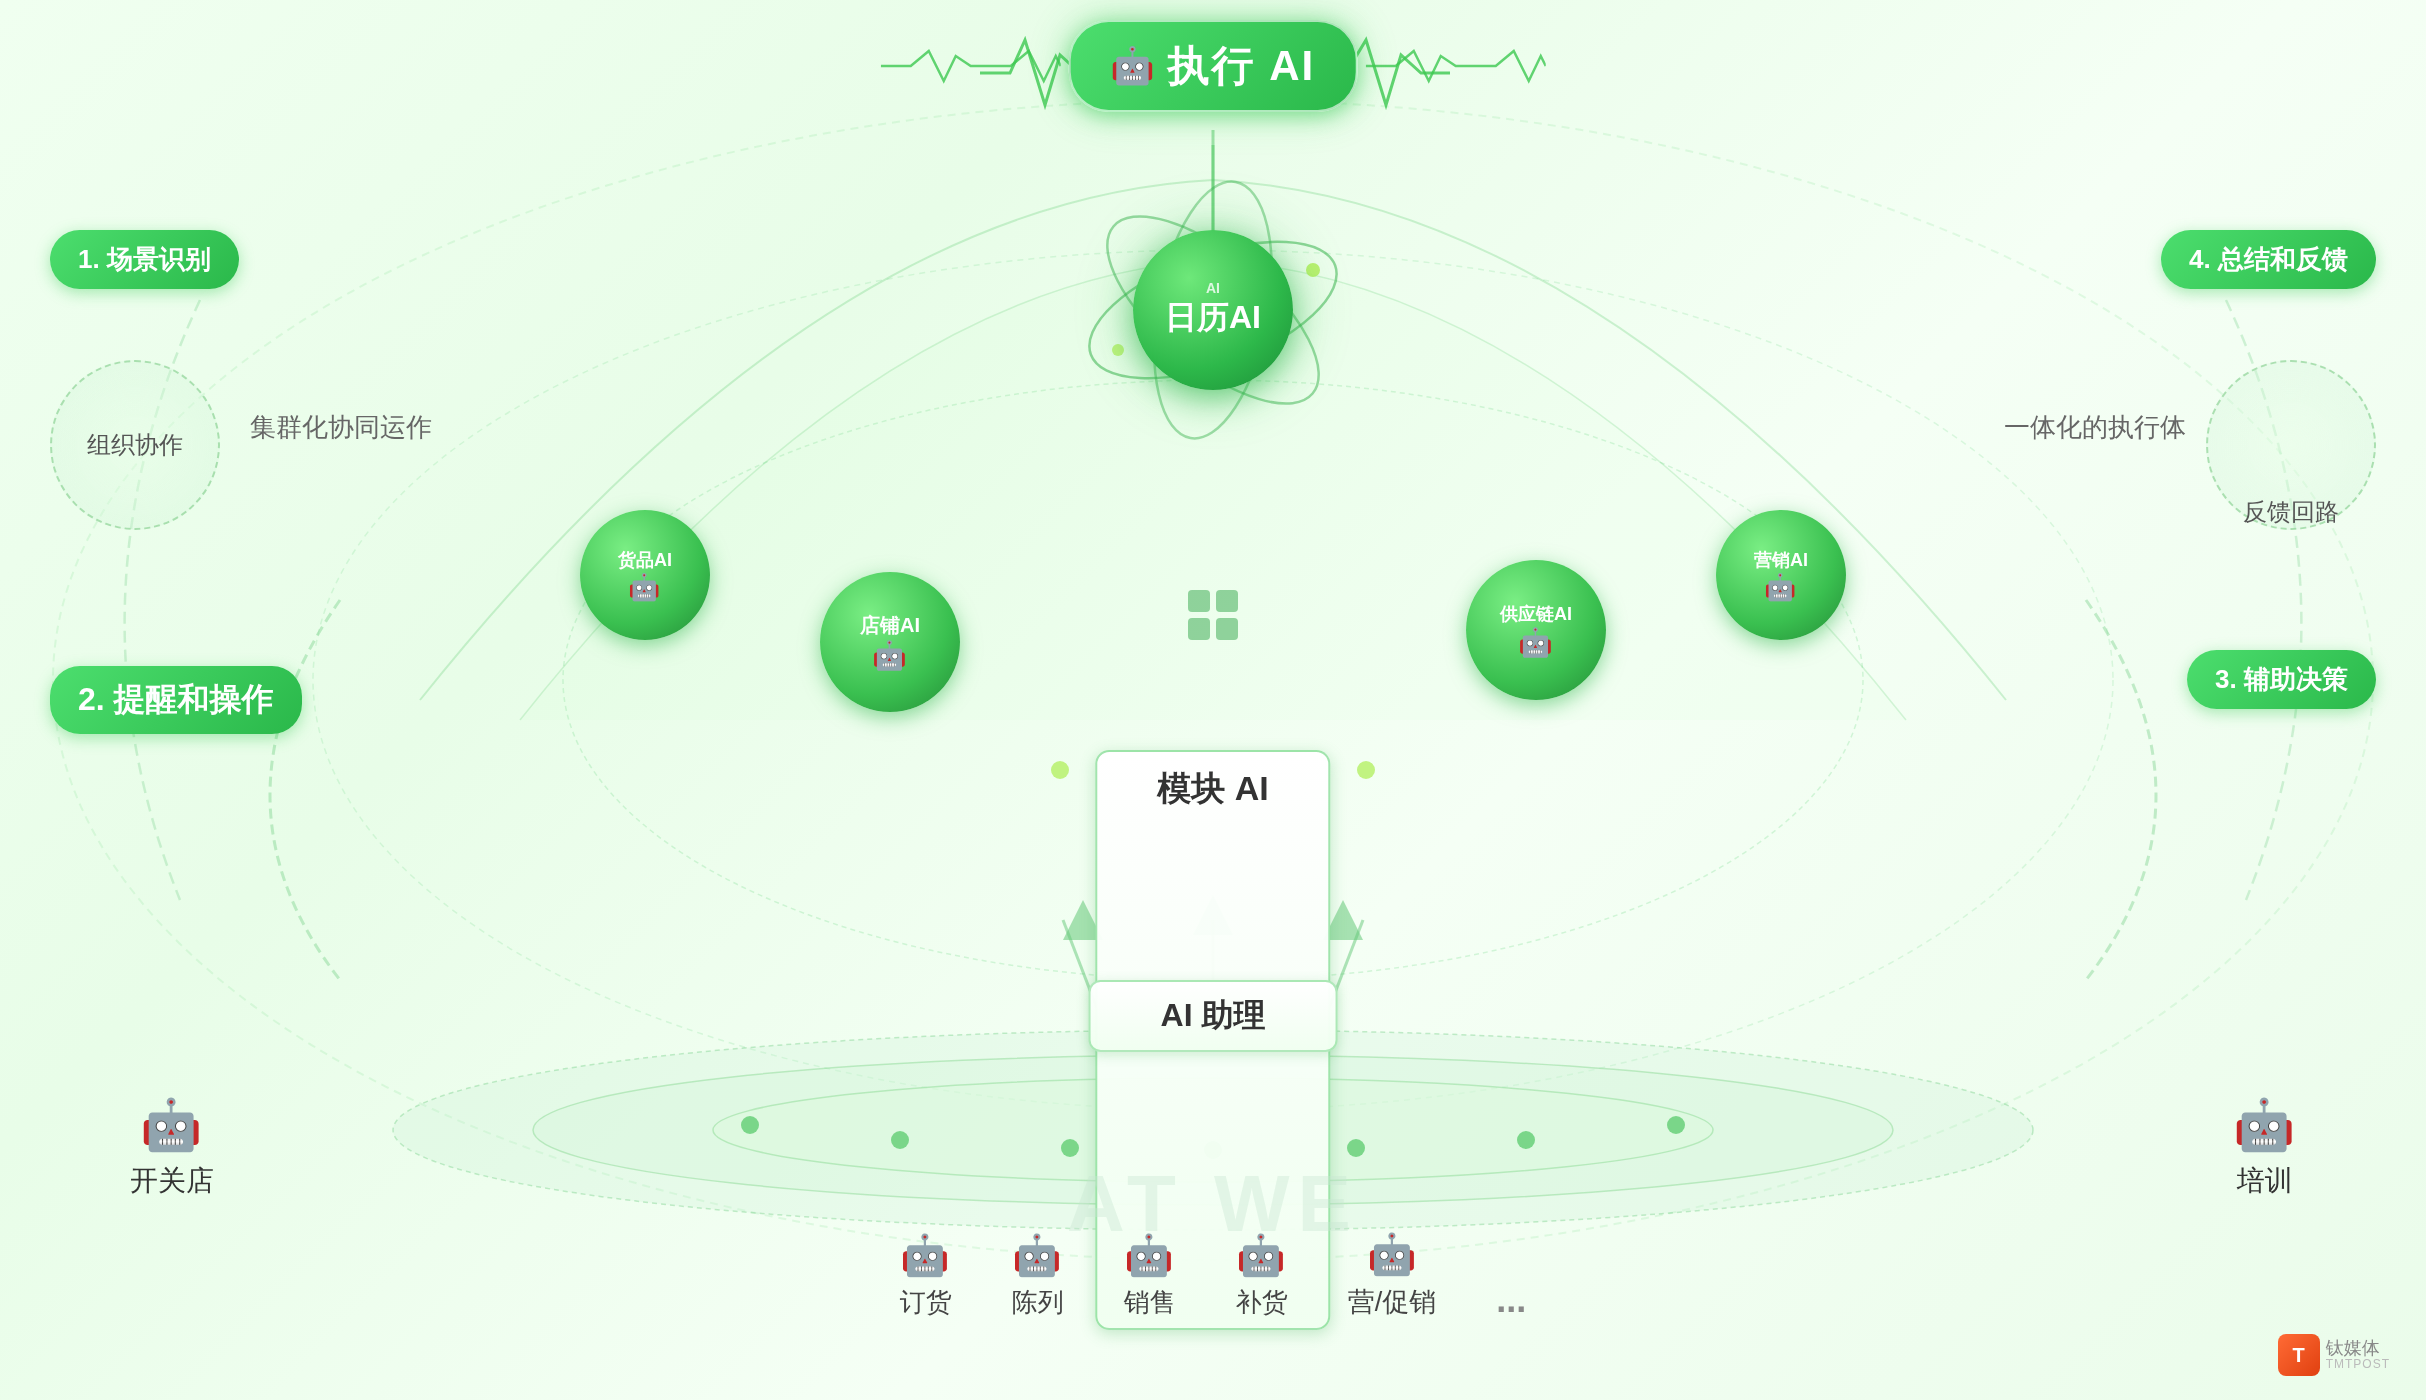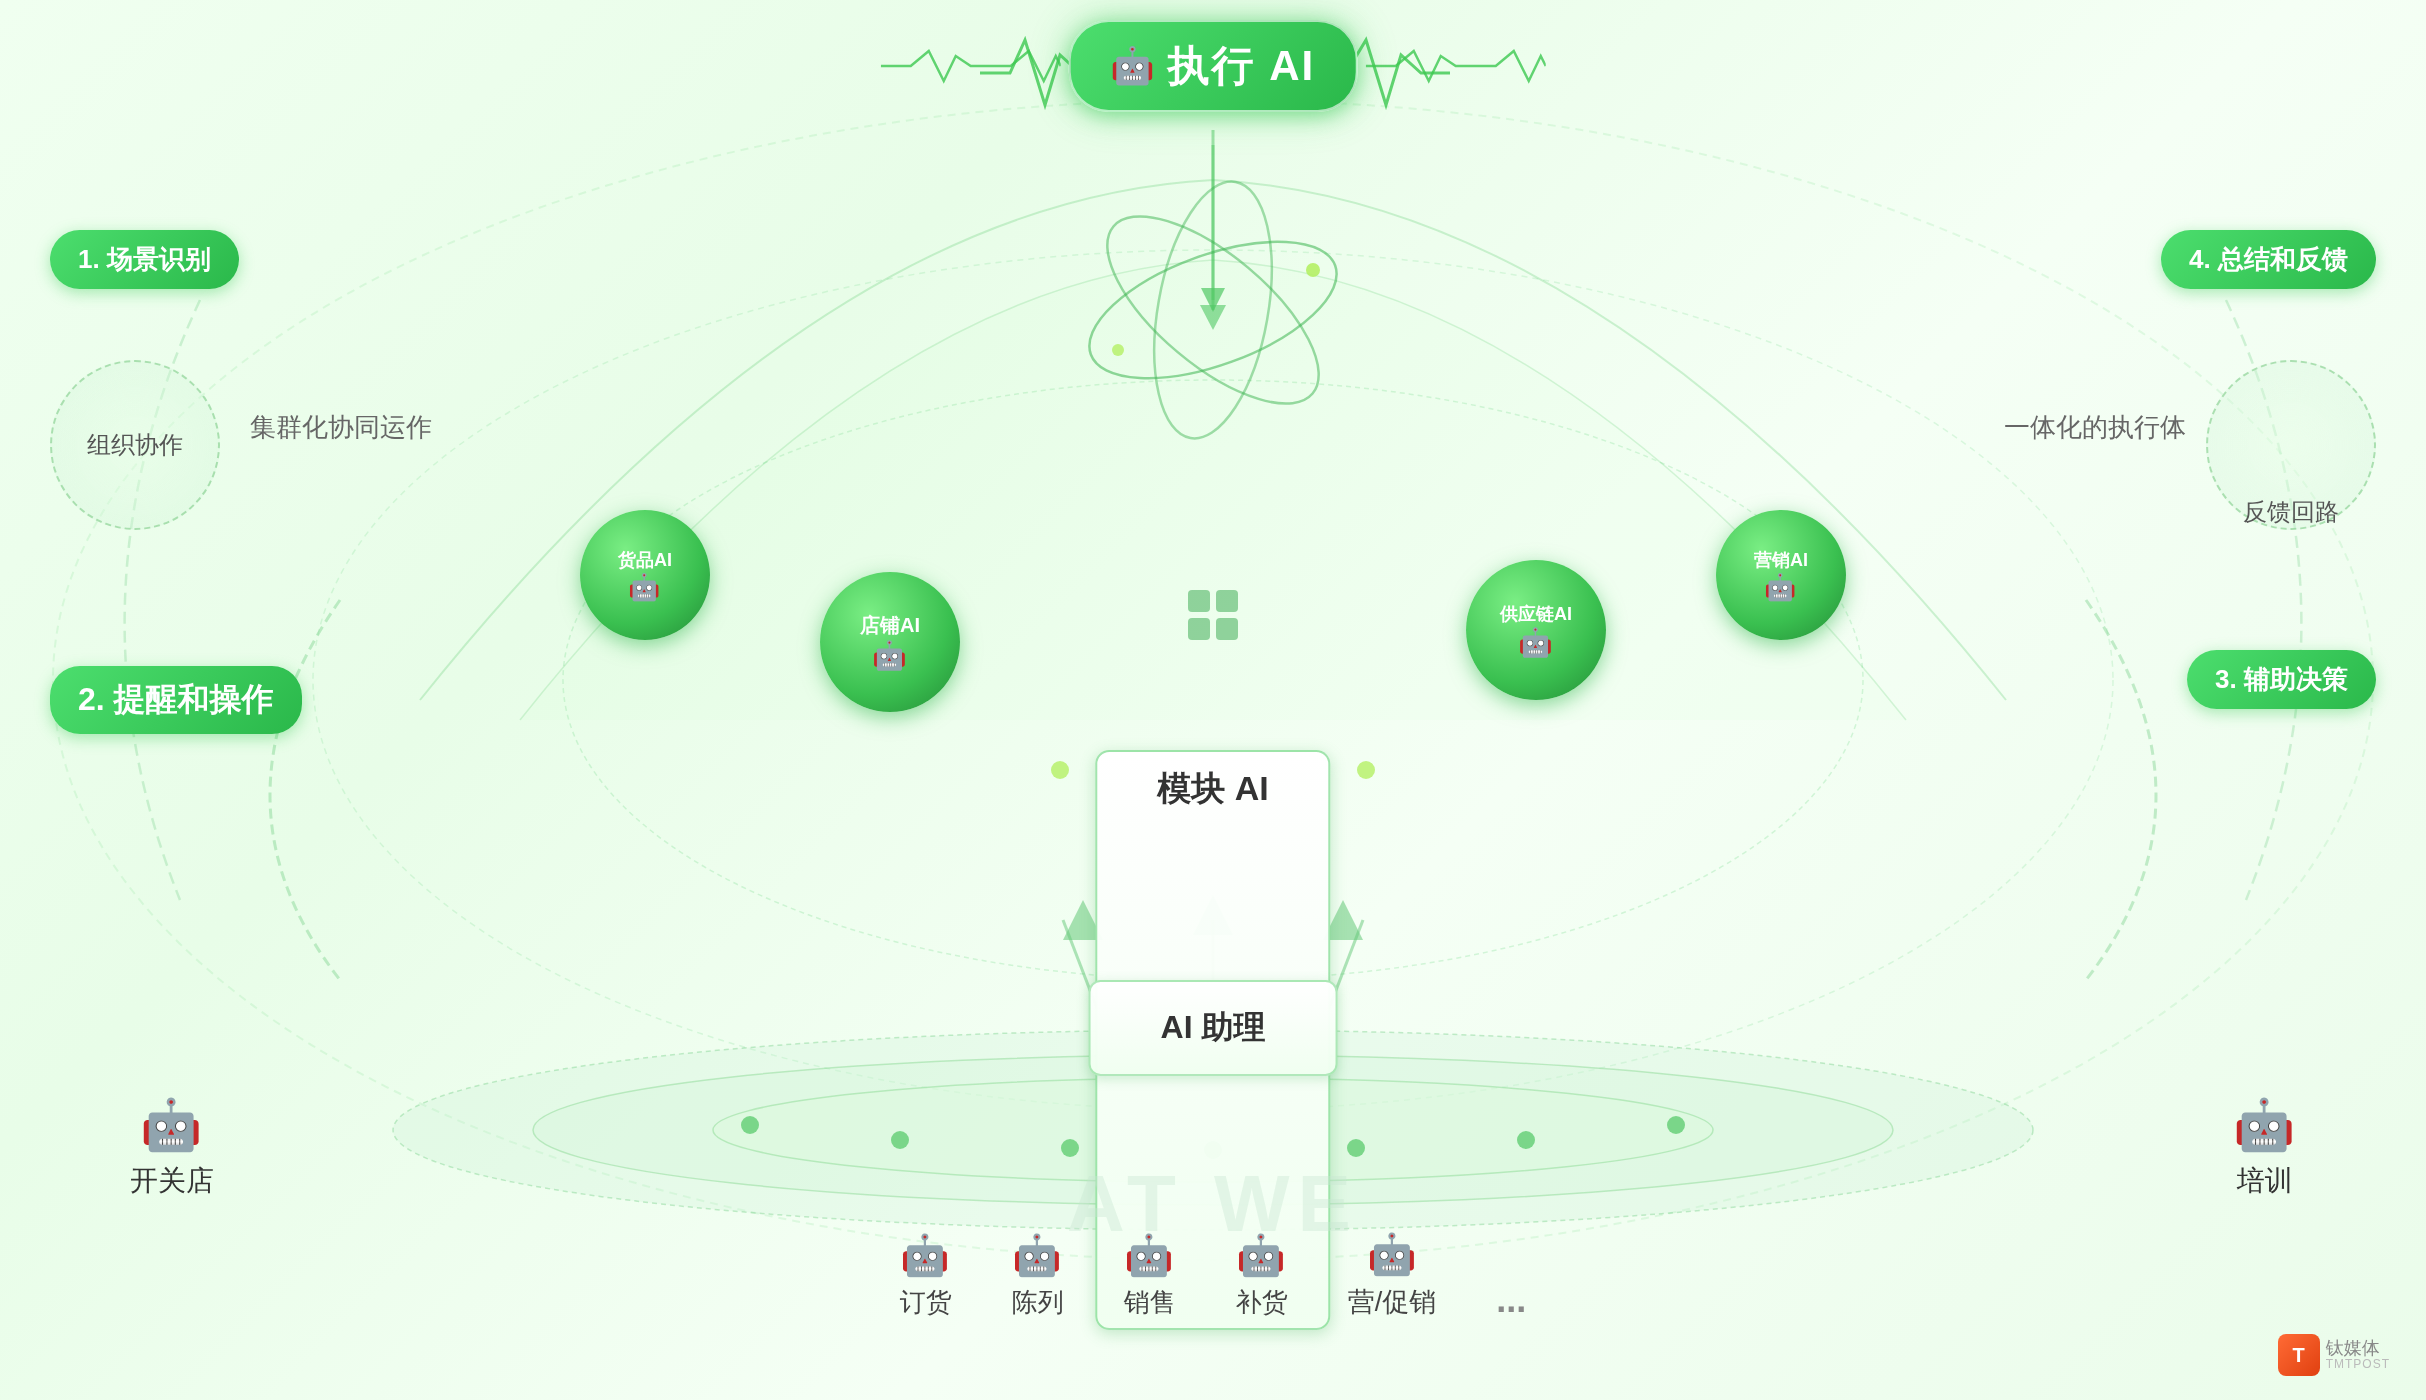--- a/index.html
+++ b/index.html
@@ -369,20 +369,24 @@
 
     <svg width="280" height="280" style="position:absolute; top:0; left:0;">
       <ellipse cx="140" cy="140" rx="130" ry="55" fill="none" stroke="rgba(60,180,80,0.55)" stroke-width="2.5" transform="rotate(-20, 140, 140)"></ellipse>
       <ellipse cx="140" cy="140" rx="130" ry="55" fill="none" stroke="rgba(60,180,80,0.5)" stroke-width="2.5" transform="rotate(40, 140, 140)"></ellipse>
       <ellipse cx="140" cy="140" rx="130" ry="55" fill="none" stroke="rgba(60,180,80,0.45)" stroke-width="2.5" transform="rotate(100, 140, 140)"></ellipse>
 
       <circle cx="240" cy="100" r="7" fill="rgba(180,240,100,0.9)"></circle>
       <circle cx="45" cy="180" r="6" fill="rgba(180,240,100,0.8)"></circle>
     </svg>
 
+    <div class="calendar-ai-ball">
+      <span class="ai-small">AI</span>
+      <span class="main-text">日历AI</span>
+    </div>
   </div>
 </div>
 
 <div class="cluster-label" style="position:absolute; top:410px; left:250px; font-size:26px; color:#666;">集群化协同运作</div>
 
 <div class="unified-label" style="position:absolute; top:410px; right:240px; font-size:26px; color:#666;">一体化的执行体</div>
 
 <div class="app-grid-icon" style="position:absolute; top:585px; left:50%; transform:translateX(-50%); font-size:52px; color:rgba(80,180,100,0.7);">
   <svg width="60" height="60" viewBox="0 0 60 60">
     <rect x="5" y="5" width="22" height="22" rx="4" fill="rgba(80,180,100,0.6)"></rect>
@@ -431,21 +435,21 @@
 </div>
 
 <div class="org-coop">
   <span style="font-size:24px; color:#555;">组织协作</span>
 </div>
 
 <div class="feedback-loop">
   <span style="font-size:24px; color:#555;">反馈回路</span>
 </div>
 
-<div style="position:absolute; top:980px; left:50%; transform:translateX(-50%); background:linear-gradient(to bottom,rgba(255,255,255,0.97),rgba(240,255,240,0.97)); border:2px solid rgba(100,210,120,0.5); border-radius:12px; padding:24px 70px; font-size:32px; font-weight:bold; color:#333; box-shadow:0 3px 12px rgba(80,180,100,0.25); white-space:nowrap; z-index:10;">
+<div style="position:absolute; top:980px; left:50%; transform:translateX(-50%); background:linear-gradient(to bottom,rgba(255,255,255,0.97),rgba(240,255,240,0.97)); border:2px solid rgba(100,210,120,0.5); border-radius:12px; padding:12px 70px; font-size:32px; font-weight:bold; color:#333; box-shadow:0 3px 12px rgba(80,180,100,0.25); white-space:nowrap; z-index:10;">
   <span>AI 助理</span>
 </div>
 
 <div class="far-left-robot" style="position:absolute; bottom:200px; left:130px; display:flex; flex-direction:column; align-items:center; gap:8px;">
   <span class="robot-blue" style="font-size:50px; color:#3366cc;">🤖</span>
   <span class="robot-label-large" style="font-size:28px; color:#333; font-weight:500;">开关店</span>
 </div>
 
 <div class="far-right-robot" style="position:absolute; bottom:200px; right:130px; display:flex; flex-direction:column; align-items:center; gap:8px;">
   <span class="robot-blue" style="font-size:50px; color:#3366cc;">🤖</span>

